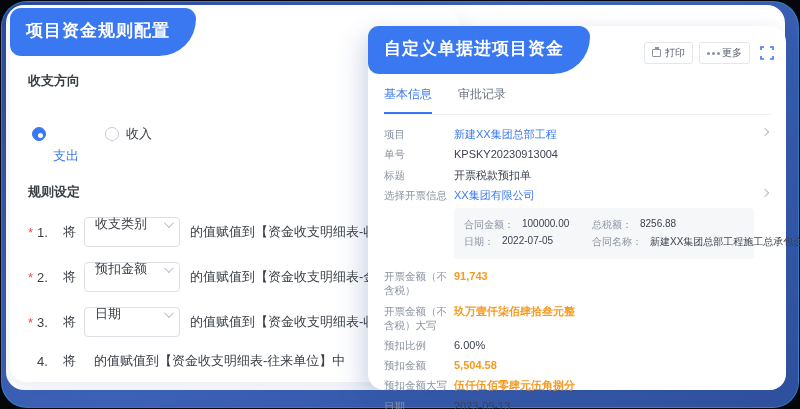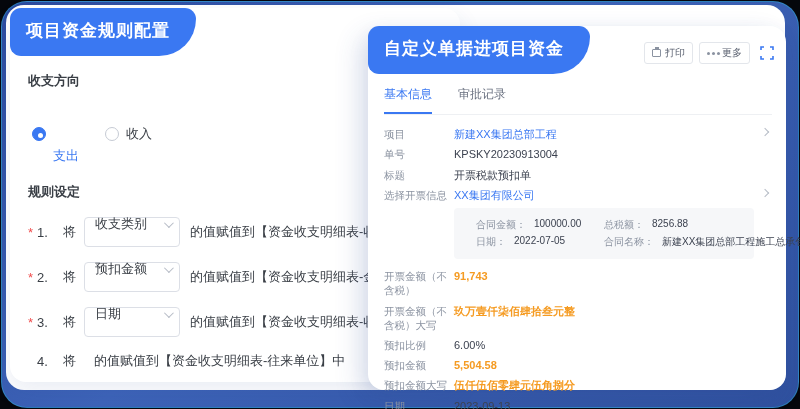--- a/index.html
+++ b/index.html
@@ -67,21 +67,21 @@
   .flist { margin-top:12px; }
   .frow { position:relative; display:flex; margin-bottom:6px; min-height:13px; }
   .flbl { width:70px; flex-shrink:0; font-size:10.5px; color:#8b93a1; line-height:1.35; }
   .fval { font-size:11px; color:#3c4250; line-height:1.3; }
   .fval.link { color:#3a78f2; cursor:pointer; }
   .fval.orange { color:#f59b22; font-weight:bold; }
   .chev-right { position:absolute; right:4px; top:2px; width:6px; height:6px;
     border-right:1.2px solid #b6bcc6; border-top:1.2px solid #b6bcc6; transform:rotate(45deg); cursor:pointer; }
 
   .gbox { margin:4px 0 10px 70px; width:300px; background:#f6f7f9; border-radius:4px; padding:7px 10px; }
-  .grow { display:flex; margin:3px 12px; }
+  .grow { display:flex; margin:3px 0; }
   .gpair { display:flex; }
   .gpair.c1 { width:128px; flex-shrink:0; }
   .glbl { font-size:10px; color:#8b93a1; margin-right:8px; white-space:nowrap; }
   .gval { font-size:10px; color:#3c4250; white-space:nowrap; }
 </style>
 </head>
 <body>
 
 <div id="stage">
   <div class="frame"></div>

